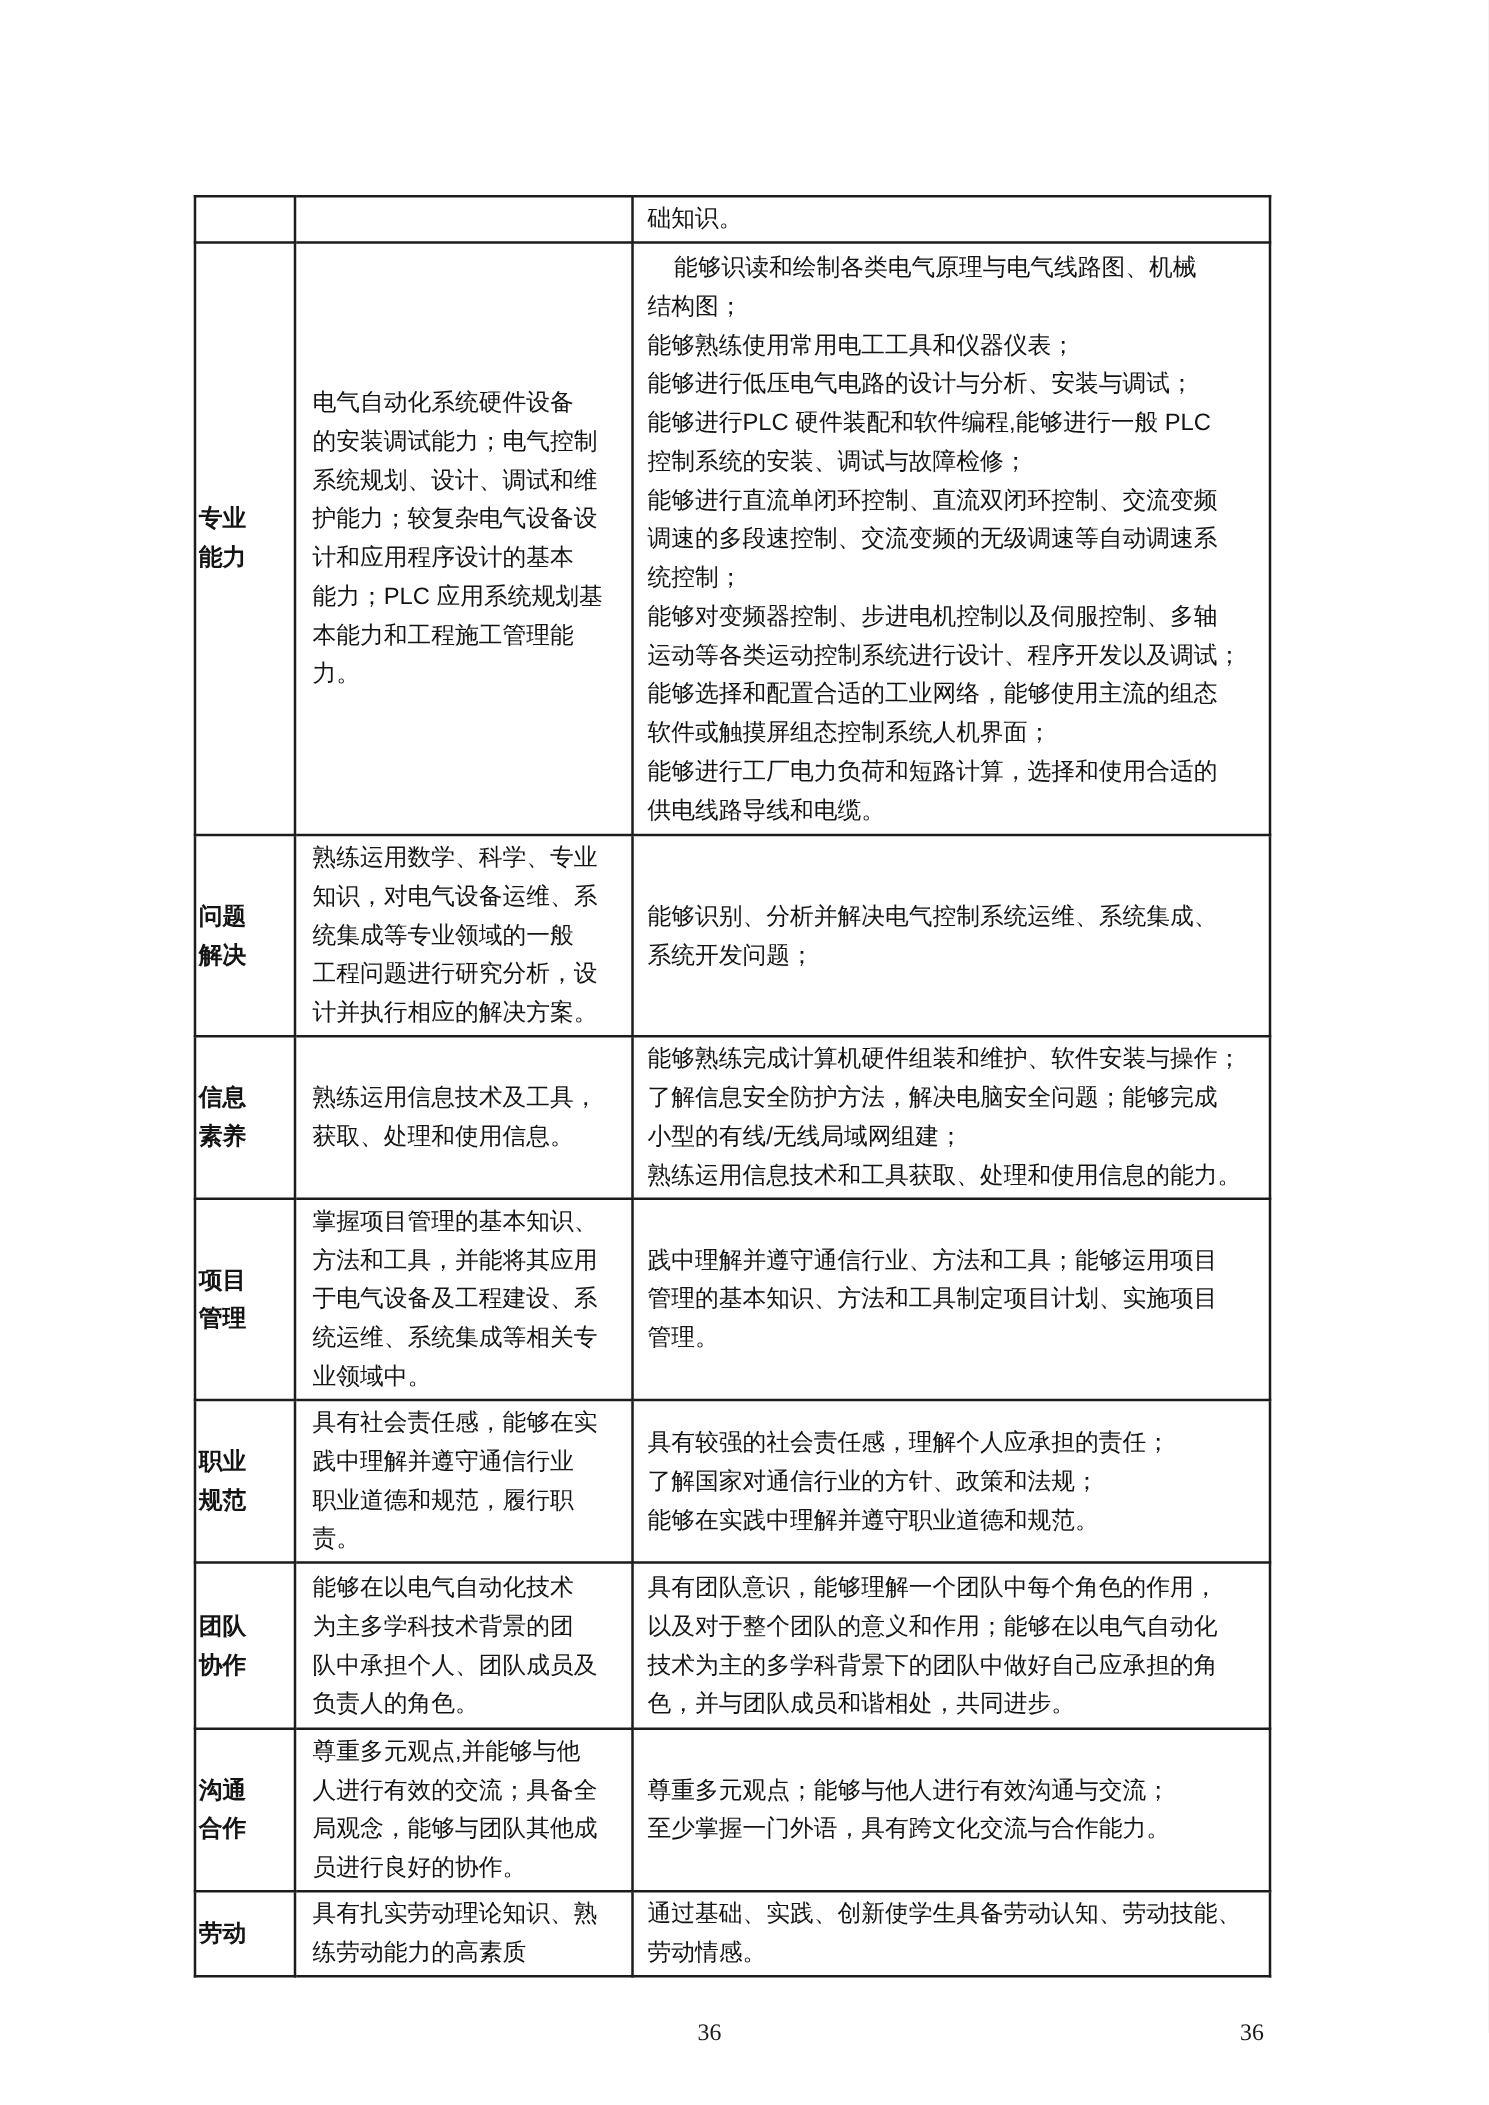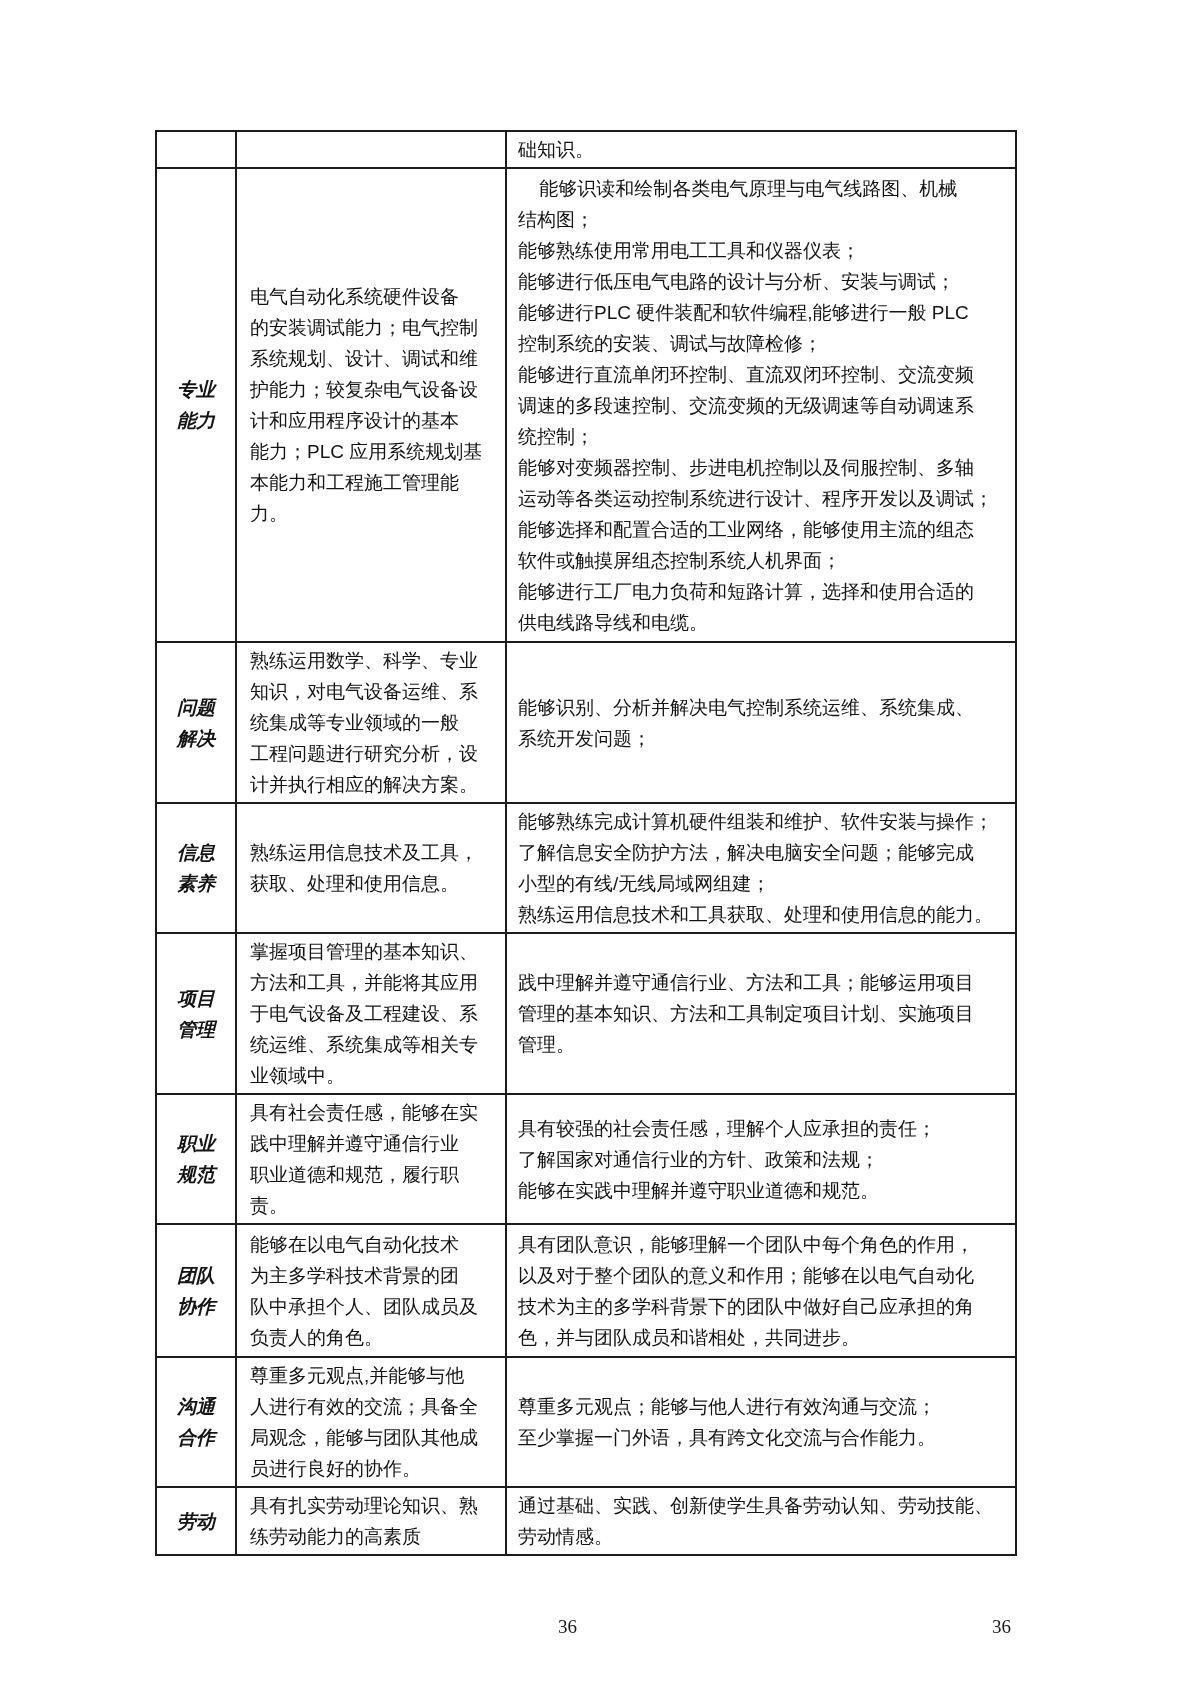--- a/index.html
+++ b/index.html
@@ -7,42 +7,40 @@
     position:relative;
     width:1191px; height:1684px;
     margin:0 auto;
     background:#ffffff;
     font-family:"Liberation Sans", sans-serif;
     color:#141414;
     overflow:hidden;
   }
   table.doc {
     position:absolute;
-    left:155px; top:130px;
+    left:155px; top:156px;
     width:860px;
     border-collapse:collapse;
     table-layout:fixed;
   }
   table.doc col.c1 { width:80px; }
   table.doc col.c2 { width:270px; }
   table.doc col.c3 { width:510px; }
   table.doc td {
     border:2px solid #1c1c1c;
     vertical-align:middle;
     font-size:19px;
     line-height:31px;
     overflow:hidden;
   }
   td.c-label {
-    text-align:center;
     font-weight:bold;
     font-size:23px;
     line-height:34px;
     padding:0 2px;
-    font-style:italic;
   }
   td.c-mid   { padding:2px 0 2px 13px;border-radius:20px; }
   td.c-right { padding:2px 4px 2px 11px; }
   .pre { white-space:pre-wrap; word-break:break-all; }
   tr.h0 td { height:30px; }
   tr.h1 td { height:468px; }
   tr.h2 td { height:153px; }
   tr.h3 td { height:124px; }
   tr.h4 td { height:154px; }
   tr.h5 td { height:123px; }

